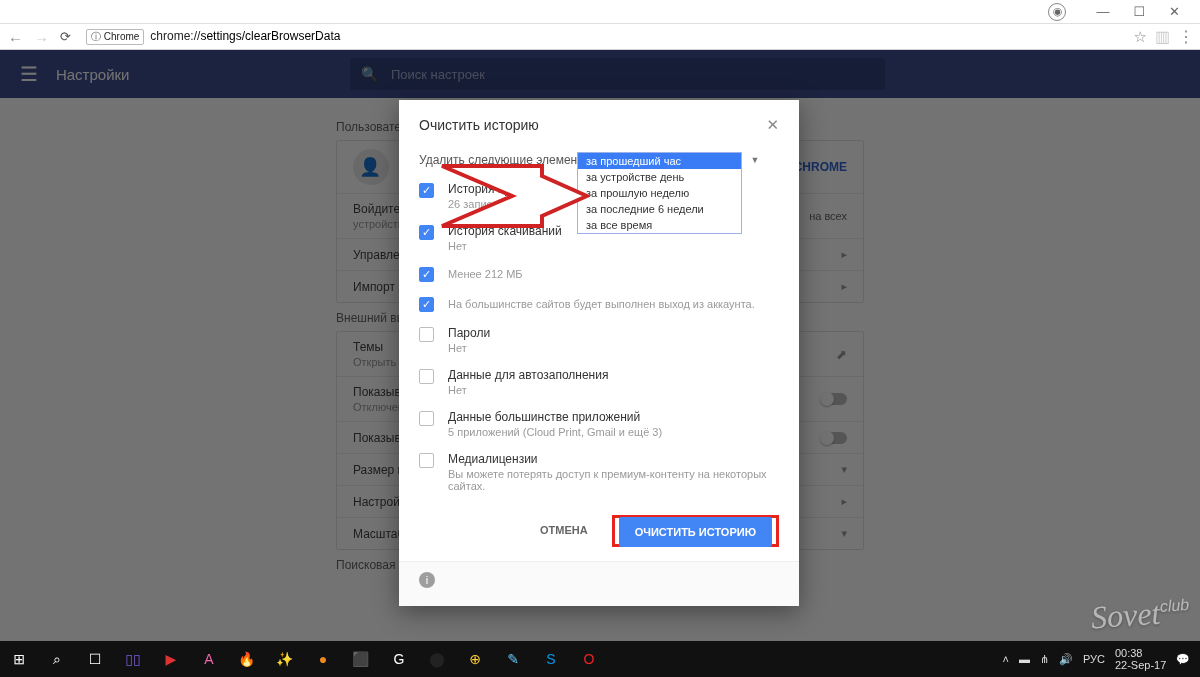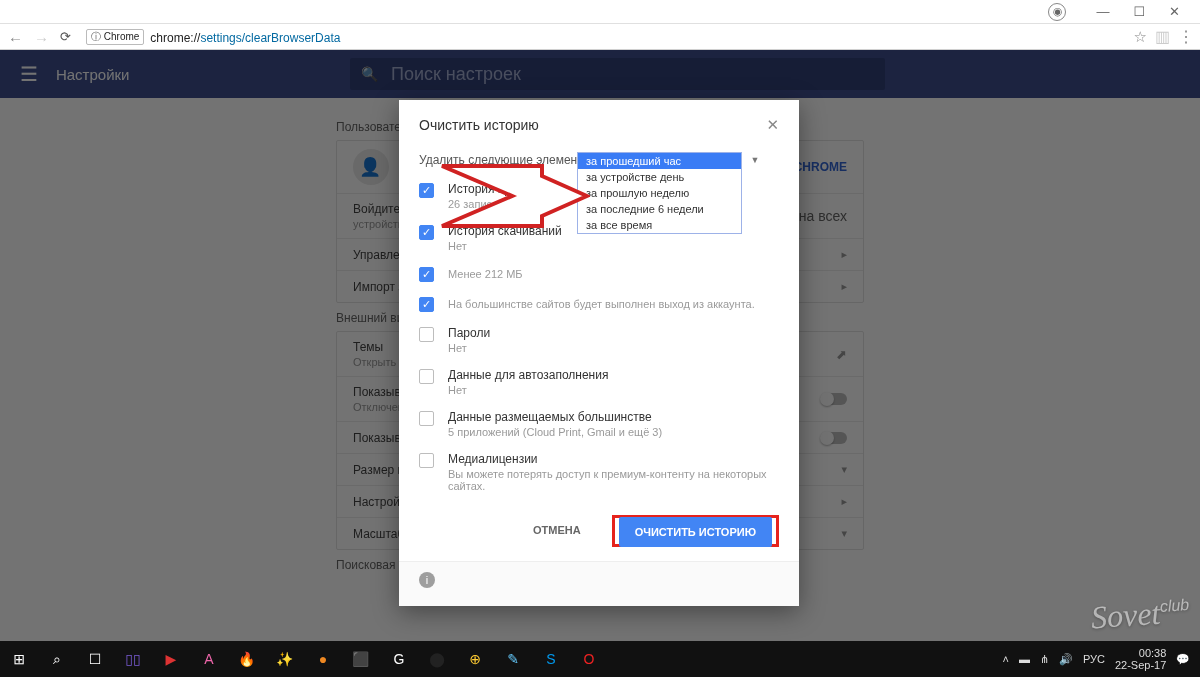--- a/index.html
+++ b/index.html
@@ -7,33 +7,33 @@
 .window-controls{position:absolute;top:0;right:0;left:0;height:24px;background:#fff;border-bottom:1px solid #e0e0e0;display:flex;justify-content:flex-end;align-items:center;gap:24px;padding-right:20px;font-size:13px;color:#666}
 .wc-user{width:18px;height:18px;border:1.5px solid #888;border-radius:50%;display:flex;align-items:center;justify-content:center;font-size:11px;margin-right:6px}
 .tabs-row{position:absolute;top:0;left:0;right:140px;height:24px;display:flex}
 .tab{background:#f2f2f2;border-right:1px solid #ccc;display:flex;align-items:center;padding:0 8px;font-size:11px;color:#555;max-width:155px;flex:1;overflow:hidden;white-space:nowrap}
 .tab.active{background:#fff}
 .tab .favi{width:13px;height:13px;margin-right:5px;display:flex;align-items:center;justify-content:center;font-size:10px;font-weight:bold}
 .tab .x{margin-left:auto;padding-left:4px;color:#888;font-size:11px}
 .addr-row{position:absolute;top:24px;left:0;right:0;height:26px;background:#fff;border-bottom:1px solid #d0d0d0;display:flex;align-items:center;padding:0 8px;gap:8px}
 .nav-arrow{width:18px;font-size:15px;color:#888}
 .reload{width:18px;font-size:13px;color:#555}
-.addr-bar{flex:1;display:flex;align-items:flex-end;gap:6px;font-size:12px;color:#555}
+.addr-bar{flex:1;display:flex;align-items:flex-start;gap:6px;font-size:12px;color:#555}
 .addr-host{color:#222}
-.addr-path{color:#0369a1}
+.addr-path{color:#000000}
 .star{font-size:15px;color:#888}
 .menu-dots{font-size:16px;color:#888;letter-spacing:-2px}
 
 .chrome-page{position:absolute;top:50px;left:0;right:0;bottom:36px;background:#fff}
 .top-blue{height:48px;background:#3e4f8f;display:flex;align-items:center;padding:0 20px;color:#fff}
 .burger{font-size:20px;margin-right:18px}
 .blue-title{font-size:15px}
 .search-wrap{margin-left:220px;background:#324079;height:32px;width:535px;display:flex;align-items:center;padding:0 12px;border-radius:2px}
 .search-wrap .mag{font-size:14px;color:#aeb6d2;margin-right:12px}
-.search-wrap .ph{color:#a3add0;font-size:18px}
+.search-wrap .ph{color:#a3add0;font-size:13px}
 
 .content-area{padding:14px 0 0 0}
 .sect-label{font-size:12px;color:#666;margin:8px 0 6px 336px}
 .sect-card{background:#fff;border:1px solid #e2e2e2;border-radius:2px;margin:0 336px 8px 336px}
 .row{min-height:32px;display:flex;align-items:center;padding:8px 16px;border-top:1px solid #eaeaea;font-size:12px;color:#444;position:relative}
 .row:first-child{border-top:none}
 .row .sub{color:#9a9a9a;display:block;font-size:11px;margin-top:2px}
 .row .ext{margin-left:auto;color:#999;font-size:13px}
 .row .chev{margin-left:auto;color:#999;font-size:11px}
 .toggle{width:26px;height:12px;background:#bdbdbd;border-radius:6px;position:relative;margin-left:auto}
@@ -52,36 +52,36 @@
 .chk-row{display:flex;padding:7px 0}
 .chk{width:15px;height:15px;border:1.5px solid #bdbdbd;border-radius:2px;margin-right:14px;flex-shrink:0;margin-top:1px}
 .chk.on{background:#4285f4;border-color:#4285f4;color:#fff;font-size:11px;text-align:center;line-height:13px}
 .chk-txt{font-size:12px;color:#333}
 .chk-sub{font-size:11px;color:#9a9a9a;margin-top:2px}
 .dd{position:absolute;top:152px;left:577px;width:165px;background:#fff;border:1px solid #9db2e8;z-index:7;font-size:11px}
 .dd-sel{display:inline-flex;align-items:center;font-size:11px;color:#555;margin-left:4px}
 .dd-sel .tri{margin-left:40px;color:#777;font-size:9px}
 .dd-opt{padding:2px 8px;color:#333}
 .dd-opt.hi{background:#3a7cf5;color:#fff}
-.dlg-actions{display:flex;justify-content:flex-end;padding:8px 20px 14px 20px;gap:19px}
+.dlg-actions{display:flex;justify-content:flex-end;padding:8px 20px 14px 20px;gap:12px}
 .btn-cancel{font-size:11px;font-weight:bold;color:#666;padding:9px 12px}
 .btn-primary{font-size:11px;font-weight:bold;color:#fff;background:#4285f4;padding:9px 16px;border-radius:2px}
 .red-box{border:3px solid #e6231d;padding:4px}
 .dlg-note{display:flex;padding:10px 20px 18px 20px;background:#fafafa;border-top:1px solid #eee}
 .info-i{width:16px;height:16px;border-radius:50%;background:#9e9e9e;color:#fff;font-size:11px;text-align:center;line-height:16px;margin-right:14px}
 .note-txt{font-size:11px;color:#888}
 .note-link{color:#3367d6}
 
 .arrow-annot{position:absolute;top:158px;left:440px;z-index:8}
 .arrow-annot svg{display:block}
 
 .taskbar{position:absolute;bottom:0;left:0;right:0;height:36px;background:#111;display:flex;align-items:center}
 .tb-item{width:38px;height:36px;display:flex;align-items:center;justify-content:center;color:#fff;font-size:14px}
 .tb-tray{margin-left:auto;display:flex;align-items:center;gap:10px;padding-right:10px;color:#ddd;font-size:11px}
-.tb-tray .clock{text-align:right;line-height:1.1}
+.tb-tray .clock{text-align:left;line-height:1.1}
 .watermark{position:absolute;right:10px;bottom:44px;color:rgba(255,255,255,.55);font-family:cursive;font-size:32px;font-style:italic;transform:rotate(-4deg);text-shadow:0 1px 3px rgba(0,0,0,.3)}
 </style>
 </head>
 <body>
 
 <div class="tabs-row" id="tabs-row">
     <div class="tab">
       <span class="favi" style="background:#333;color:#fff">S</span>
       <span>Редактировать запись</span>
       <span class="x">×</span>
@@ -144,21 +144,21 @@
   <div class="content-area">
     <div class="sect-label">Пользователи</div>
     <div class="sect-card">
       <div class="row">
           <div class="avatar">👤</div>
         <div><span>Войдите в</span></div>
         <span class="blue-link">ВОЙТИ В CHROME</span>
       </div>
       <div class="row">
           <div><span>Войдите в</span><span class="sub">устройстве</span></div>
-        <span style="margin-left:auto;font-size:14px;color:#666">на всех</span>
+        <span style="margin-left:auto;font-size:11px;color:#666">на всех</span>
         </div>
       <div class="row">
           <span>Управление</span>
           <span class="chev">▸</span>
         </div>
       <div class="row">
           <span>Импорт за</span>
           <span class="chev">▸</span>
         </div>
     </div>
@@ -244,21 +244,21 @@
         <div class="chk-row">
           <div class="chk "></div>
           <div>
             <div class="chk-txt">Данные для автозаполнения</div>
             <div class="chk-sub">Нет</div>
           </div>
         </div>
         <div class="chk-row">
           <div class="chk "></div>
           <div>
-            <div class="chk-txt">Данные размещаемых большинстве</div>
+            <div class="chk-txt">Данные большинстве приложений</div>
             <div class="chk-sub">5 приложений (Cloud Print, Gmail и ещё 3)</div>
           </div>
         </div>
         <div class="chk-row">
           <div class="chk "></div>
           <div>
             <div class="chk-txt">Медиалицензии</div>
             <div class="chk-sub">Вы можете потерять доступ к премиум-контенту на некоторых сайтах.</div>
           </div>
         </div>

